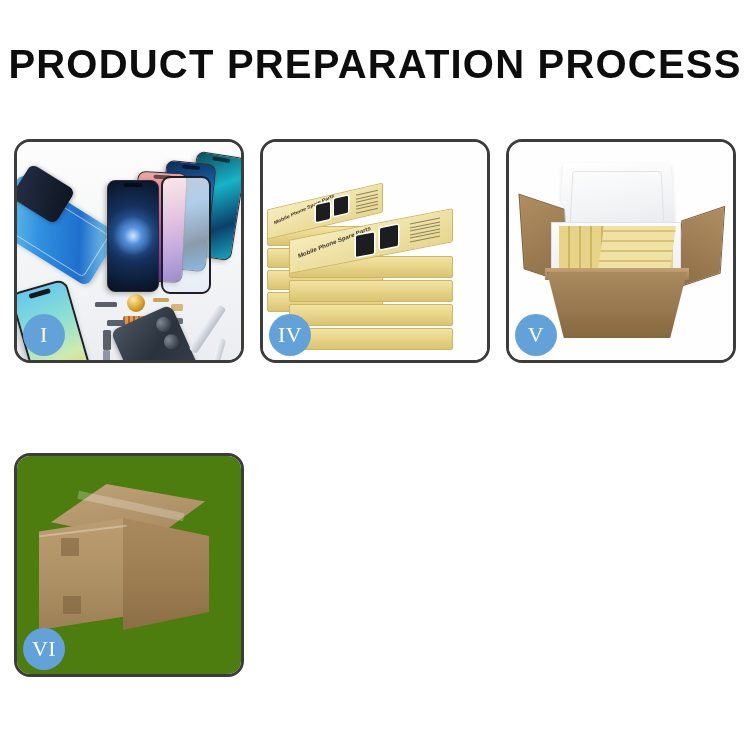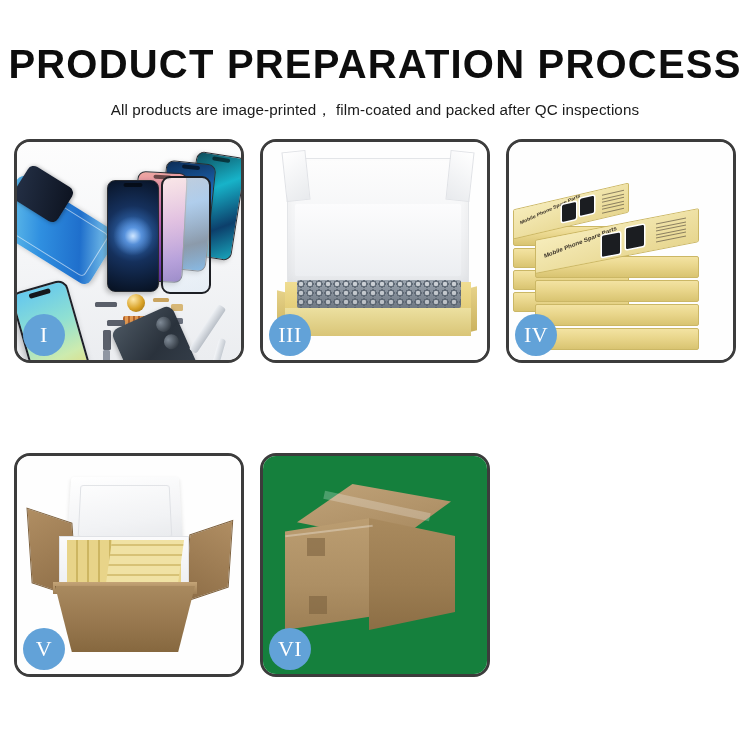--- a/index.html
+++ b/index.html
@@ -324,21 +324,21 @@
     background: linear-gradient(180deg,#a98a5f 0%,#96764d 60%,#86683f 100%);
     clip-path: polygon(0 0, 100% 0, 88% 100%, 12% 100%);
     border-left: 1px solid #7d603c;
   }
   .carton-lip {
     position: absolute; left: 36px; top: 126px; width: 144px; height: 12px;
     background: linear-gradient(180deg,#c4a477,#9f7f55);
   }
 
   
-  .p6 { background: #15803d; }
+  .p6 { background: #4d7c0f; }
   .c6-top {
     position: absolute; left: 34px; top: 28px; width: 154px; height: 58px;
     background: linear-gradient(165deg,#c0a379 0%,#b2946a 55%,#a4865c 100%);
     clip-path: polygon(36% 0, 100% 30%, 64% 100%, 0 66%);
   }
   .c6-seam {
     position: absolute; left: 60px; top: 46px; width: 108px; height: 8px;
     background: rgba(255,255,255,.24);
     transform: rotate(12deg);
   }
@@ -365,21 +365,20 @@
     background: rgba(255,255,255,.3); transform: rotate(-7deg);
   }
 </style>
 </head>
 <body>
 
 <div id="page">
 
   <div class="header">
     <div class="title">PRODUCT PREPARATION PROCESS</div>
-    <div class="subtitle">All products are image-printed， film-coated and packed after QC inspections</div>
   </div>
 
   <div class="grid">
 
     <div class="panel">
       <div class="panel-inner p1">
         <div class="adhesive"></div>
         <div class="adhesive-lens"></div>
         <div class="fan">
           <div class="ph ph4"></div>
@@ -407,32 +406,20 @@
           <span class="bp1"></span>
           <span class="bp2"></span>
         </div>
         <div class="tool"></div>
         <div class="tool2"></div>
         <div class="badge">I</div>
       </div>
     </div>
 
 
-    <div class="panel">
-      <div class="panel-inner p3">
-        <div class="box3-lid"></div>
-        <div class="foam3"></div>
-        <div class="box3-lflap"></div>
-        <div class="box3-rflap"></div>
-        <div class="box3-body"></div>
-        <div class="bubble3"></div>
-        <div class="box3-front"></div>
-        <div class="badge">III</div>
-      </div>
-    </div>
 
     <div class="panel">
       <div class="panel-inner p4">
 
         <div class="stack" style="left:4px;top:54px;width:120px;height:130px">
           <div class="sbox" style="left:0;top:96px;width:116px;height:20px"></div>
           <div class="sbox" style="left:0;top:74px;width:116px;height:20px"></div>
           <div class="sbox" style="left:0;top:52px;width:116px;height:20px"></div>
           <div class="sbox" style="left:0;top:30px;width:116px;height:20px"></div>
           <div class="sbox" style="left:0;top:0;width:116px;height:30px;transform:skewY(-13deg)">

